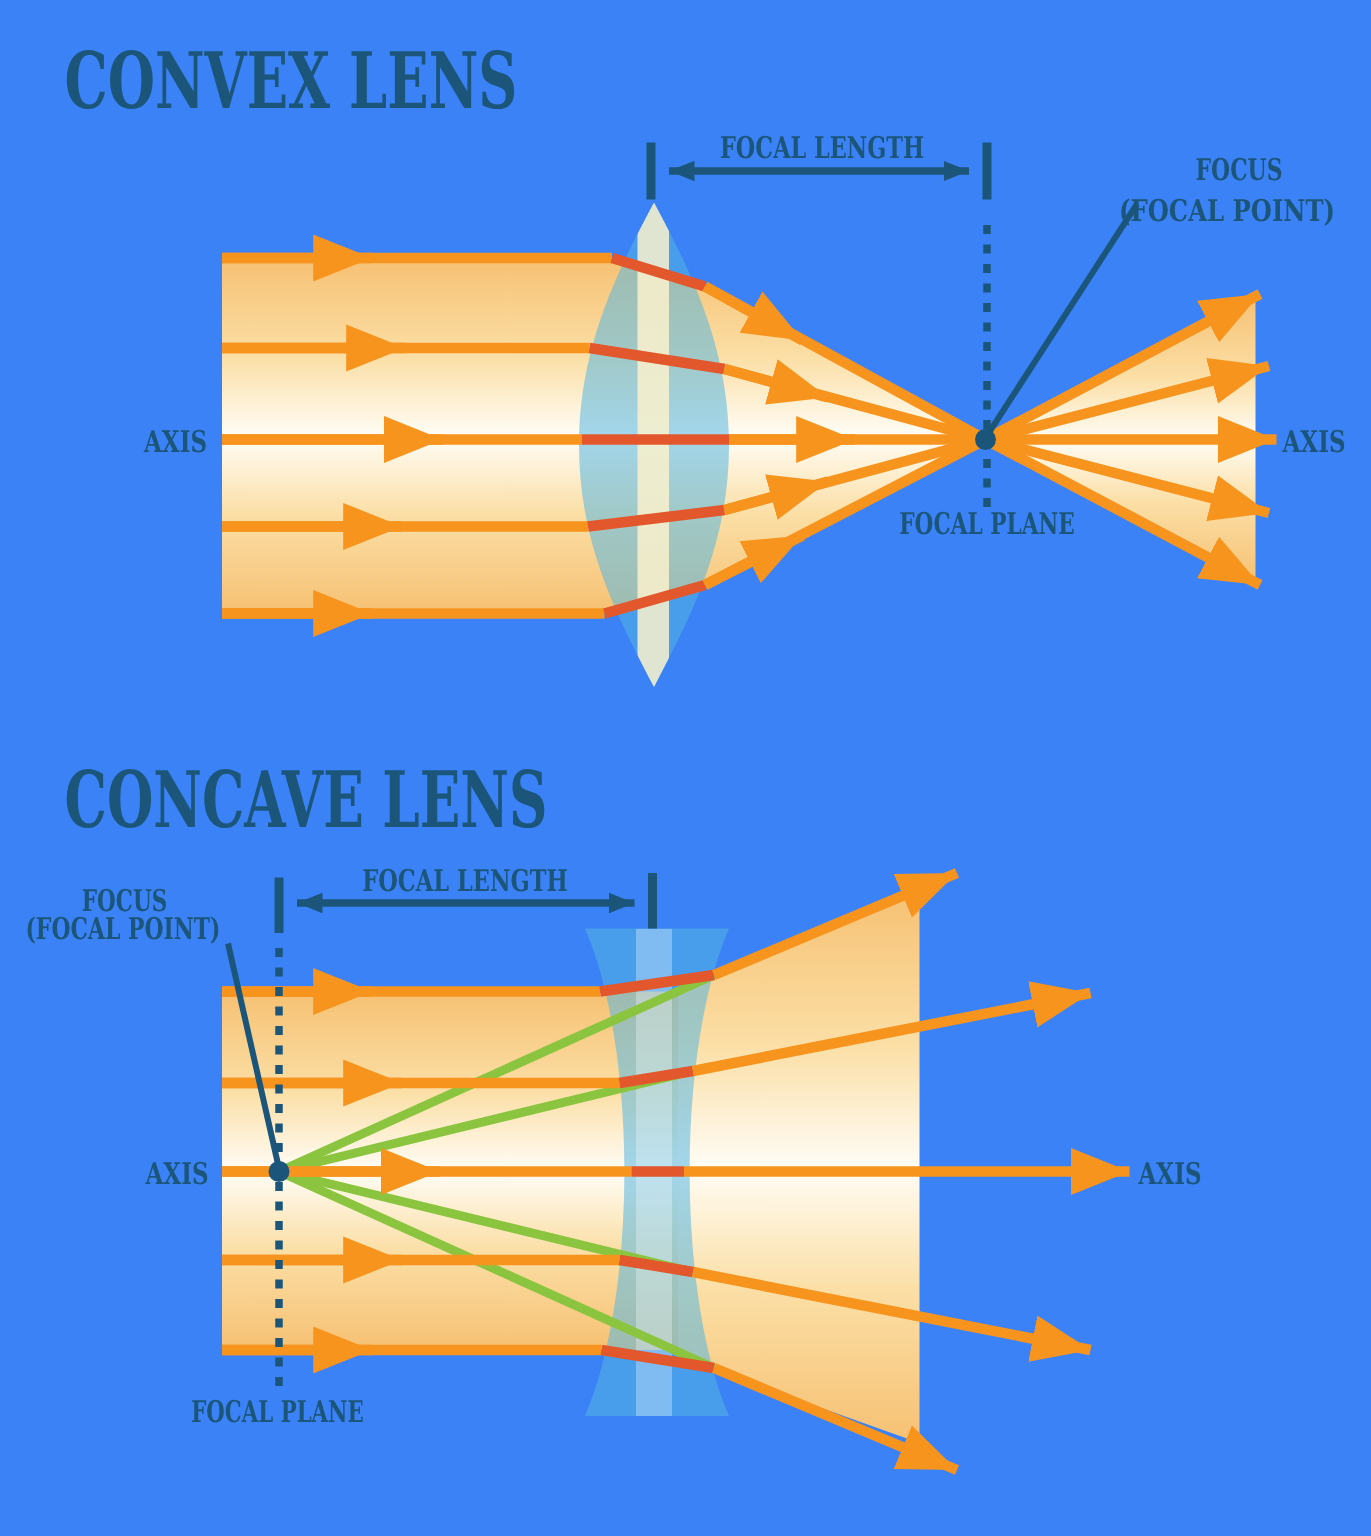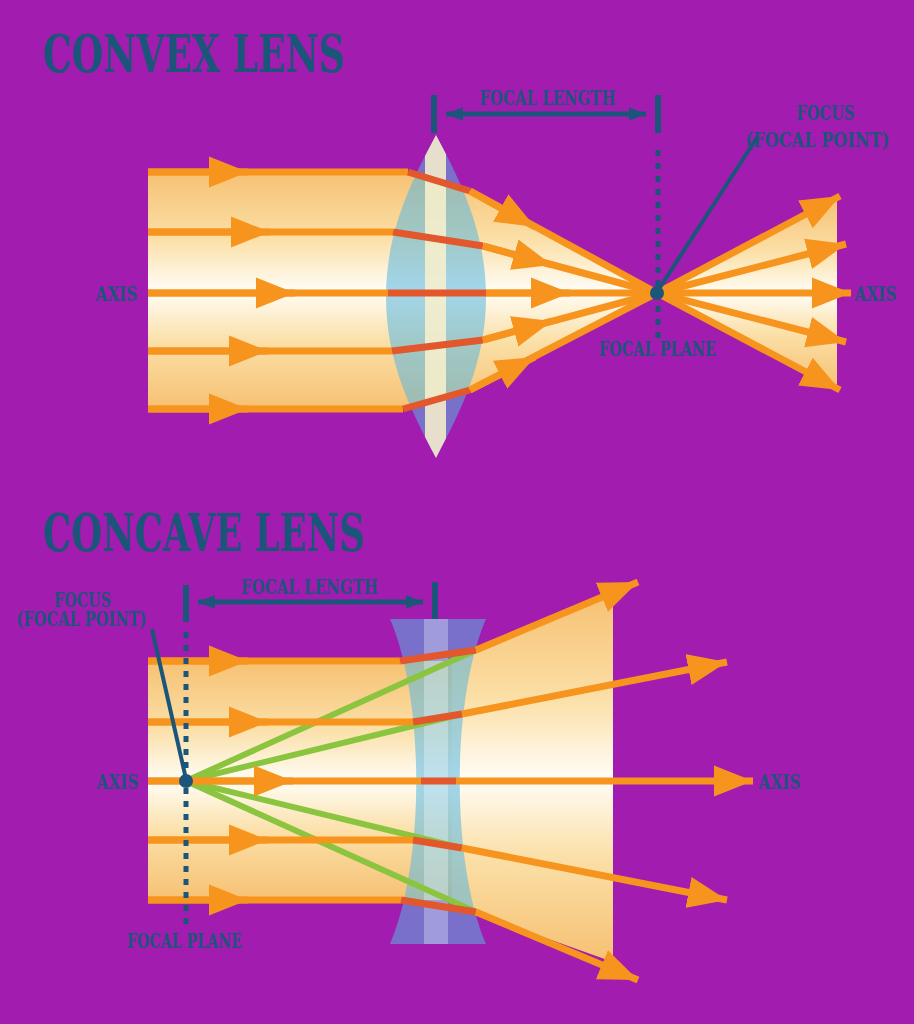--- a/index.html
+++ b/index.html
@@ -1,16 +1,16 @@
 <!DOCTYPE html>
 <html style="--navy: #1b567a; --orange: #f7941e; --red_orange: #e2572b; --green: #8bc53f; --lens_blue: #9ed6ef; --beam_orange: #f6c173;"><head>
 <meta charset="utf-8">
 <style>
   html,body{margin:0;padding:0;background:#ffffff;}
-  .page{position:relative;width:914px;height:1024px;background:#a21caf;overflow:hidden;
+  .page{position:relative;width:914px;height:1024px;background:#3b82f6;overflow:hidden;
         font-family:"DejaVu Serif", serif;}
   svg{display:block;}
   .beam{fill:url(#beamV);}
   .lens{fill:rgba(86,182,226,0.55);}
   .lens-stripe{fill:#faf1cd;opacity:0.85;}
   .lens-stripe2{fill:#ffffff;opacity:0.30;}
   .ray{stroke:var(--orange);stroke-width:7;fill:none;}
   .ray-red{stroke:var(--red_orange);stroke-width:7;fill:none;}
   .ray-green{stroke:var(--green);stroke-width:6;fill:none;}
   .mk-or{fill:var(--orange);}

